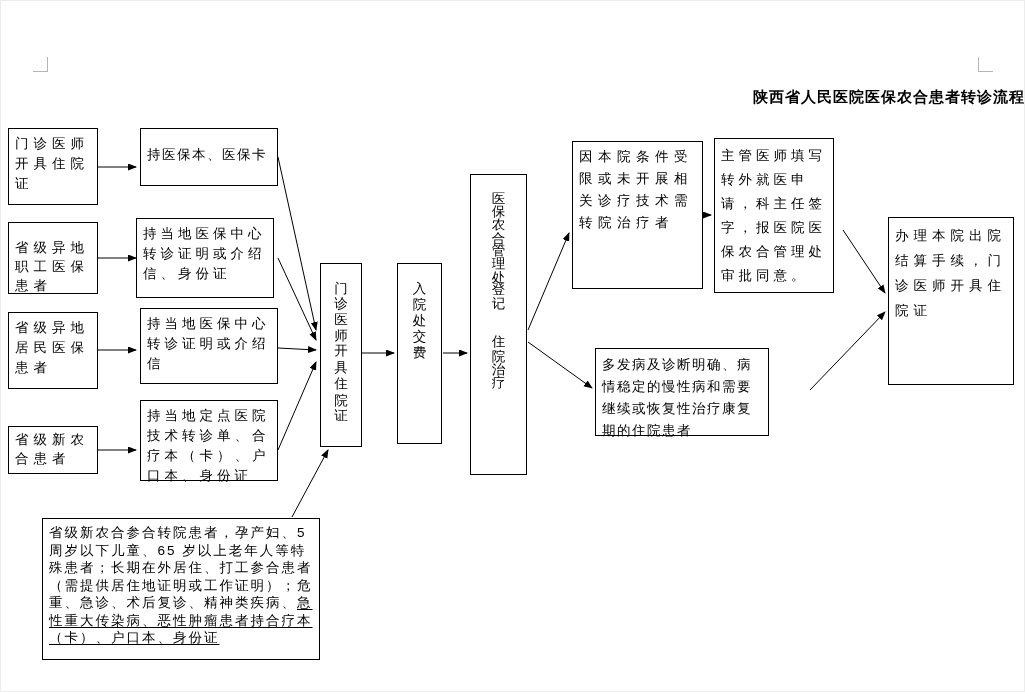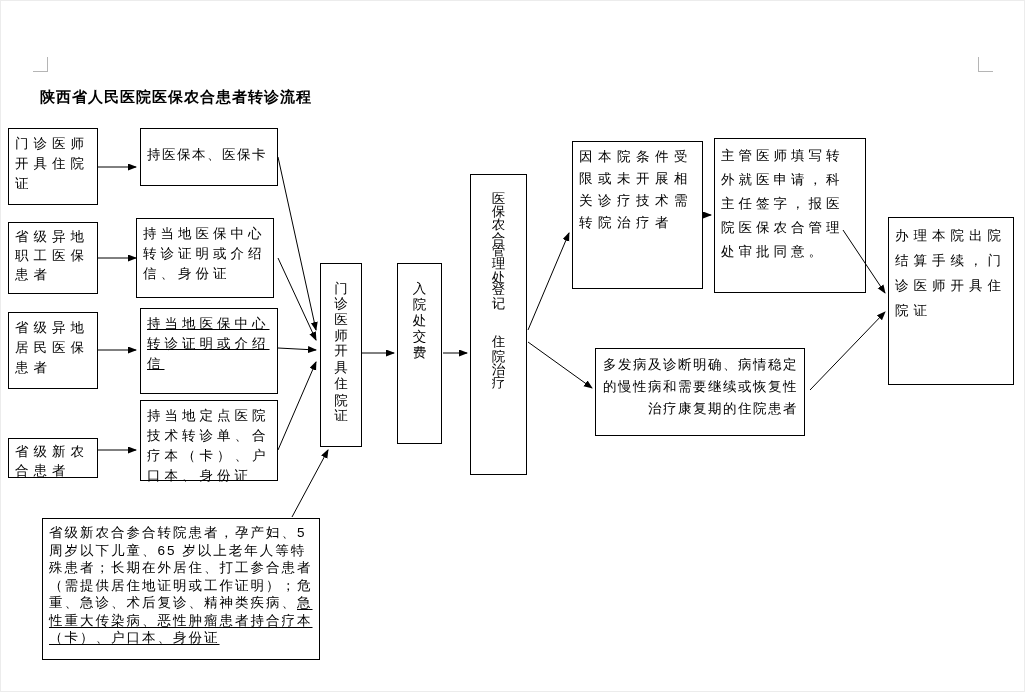--- a/index.html
+++ b/index.html
@@ -2,21 +2,21 @@
 <html><head>
 <meta charset="utf-8">
 <style>
   html, body { margin:0; padding:0; background:#ffffff; }
   #page {
     position:relative; width:1025px; height:692px; background:#ffffff;
     font-family:"Liberation Sans","DejaVu Sans",sans-serif; color:#000;
     overflow:hidden; box-shadow: inset 0 0 0 1px #ececec;
   }
   .title {
-    position:absolute; left:40px; top:88px; width:985px; text-align:left;
+    position:absolute; left:40px; top:88px; width:985px; text-align:right;
     font-size:15px; font-weight:bold; letter-spacing:1px;
   }
   .node {
     position:absolute; border:1px solid #000; background:#fff;
     font-size:13.5px; line-height:20px; padding:5px 6px; box-sizing:border-box;
     word-break:break-all;
   }
   .vbox { display:flex; justify-content:center; padding:6px 2px; }
   .vtext {
     writing-mode:vertical-lr; text-orientation:upright; height:100%;
@@ -33,46 +33,46 @@
 <body>
 
 <div id="page">
 
   <div class="crop tl" style="left:33px; top:57px;"></div>
   <div class="crop tr" style="left:978px; top:57px;"></div>
 
   <div class="title">陕西省人民医院医保农合患者转诊流程</div>
 
   <div class="node" style="left:8px; top:128px; width:90px; height:77px; letter-spacing:5px;">门诊医师开具住院证</div>
-  <div class="node" style="left:8px; top:222px; width:90px; height:72px; letter-spacing:5px; line-height:19px; padding-top:4px;">省级异地职工医保患者</div>
+  <div class="node" style="left:8px; top:222px; width:90px; height:72px; letter-spacing:5px; line-height:19px; padding-top:15px;">省级异地职工医保患者</div>
   <div class="node" style="left:8px; top:312px; width:90px; height:77px; letter-spacing:5px;">省级异地居民医保患者</div>
-  <div class="node" style="left:8px; top:426px; width:90px; height:40px; letter-spacing:5px; padding-top:3px; line-height:19px;margin-top:12px;">省级新农合患者</div>
+  <div class="node" style="left:8px; top:426px; width:90px; height:48px; letter-spacing:5px; padding-top:3px; line-height:19px;">省级新农合患者</div>
 
   <div class="node" style="left:140px; top:128px; width:138px; height:58px; letter-spacing:1.5px; padding-top:16px;">持医保本、医保卡</div>
   <div class="node" style="left:136px; top:218px; width:138px; height:80px; letter-spacing:4px;">持当地医保中心转诊证明或介绍信、身份证</div>
-  <div class="node" style="left:140px; top:308px; width:138px; height:86px; letter-spacing:4px;text-decoration:underline;">持当地医保中心转诊证明或介绍信</div>
+  <div class="node" style="left:140px; top:308px; width:138px; height:76px; letter-spacing:4px;">持当地医保中心转诊证明或介绍信</div>
   <div class="node" style="left:140px; top:400px; width:138px; height:81px; letter-spacing:4px;">持当地定点医院技术转诊单、合疗本（卡）、户口本、身份证</div>
 
   <div class="node special" style="left:8px; top:518px; width:278px; height:142px;">
     <span>省级新农合参合转院患者，孕产妇、5周岁以下儿童、65 岁以上老年人等特殊患者；长期在外居住、打工参合患者（需提供居住地证明或工作证明）；危重、急诊、术后复诊、精神类疾病、</span><span class="u">急性重大传染病、恶性肿瘤患者持合疗本（卡）、户口本、身份证</span>
   </div>
 
   <div class="node vbox" style="left:320px; top:263px; width:42px; height:184px;">
     <span class="vtext" style="letter-spacing:16px;">门诊医师开具住院证</span>
   </div>
   <div class="node vbox" style="left:397px; top:263px; width:45px; height:181px;">
     <span class="vtext" style="letter-spacing:16px;">入院处交费</span>
   </div>
   <div class="node vbox" style="left:470px; top:174px; width:57px; height:301px;">
     <span class="vtext" style="letter-spacing:13px;">医保农合管理处登记、住院治疗</span>
   </div>
 
   <div class="node" style="left:572px; top:141px; width:131px; height:148px; letter-spacing:5.5px; line-height:22px;font-family:Liberation Mono, monospace;">因本院条件受限或未开展相关诊疗技术需转院治疗者</div>
-  <div class="node" style="left:595px; top:348px; width:210px; height:88px; letter-spacing:1.5px; line-height:22px;text-align:right;">多发病及诊断明确、病情稳定的慢性病和需要继续或恢复性治疗康复期的住院患者</div>
-  <div class="node" style="left:714px; top:138px; width:152px; height:155px; letter-spacing:4px; line-height:24px;">主管医师填写转外就医申请，科主任签字，报医院医保农合管理处审批同意。</div>
+  <div class="node" style="left:595px; top:348px; width:174px; height:88px; letter-spacing:1.5px; line-height:22px;">多发病及诊断明确、病情稳定的慢性病和需要继续或恢复性治疗康复期的住院患者</div>
+  <div class="node" style="left:714px; top:138px; width:120px; height:155px; letter-spacing:4px; line-height:24px;">主管医师填写转外就医申请，科主任签字，报医院医保农合管理处审批同意。</div>
   <div class="node" style="left:888px; top:217px; width:126px; height:168px; letter-spacing:5px; line-height:25px;">办理本院出院结算手续，门诊医师开具住院证</div>
 
   <svg class="arrows" width="1025" height="692" viewBox="0 0 1025 692">
     <defs>
       <marker id="ah" markerWidth="9" markerHeight="8" refX="8" refY="3.5" orient="auto" markerUnits="userSpaceOnUse">
         <path d="M0,0 L9,3.5 L0,7 z" fill="#000"></path>
       </marker>
     </defs>
     <line x1="98" y1="167" x2="136" y2="167" stroke="#000" stroke-width="1" marker-end="url(#ah)"></line>
     <line x1="98" y1="258" x2="136" y2="258" stroke="#000" stroke-width="1" marker-end="url(#ah)"></line>

